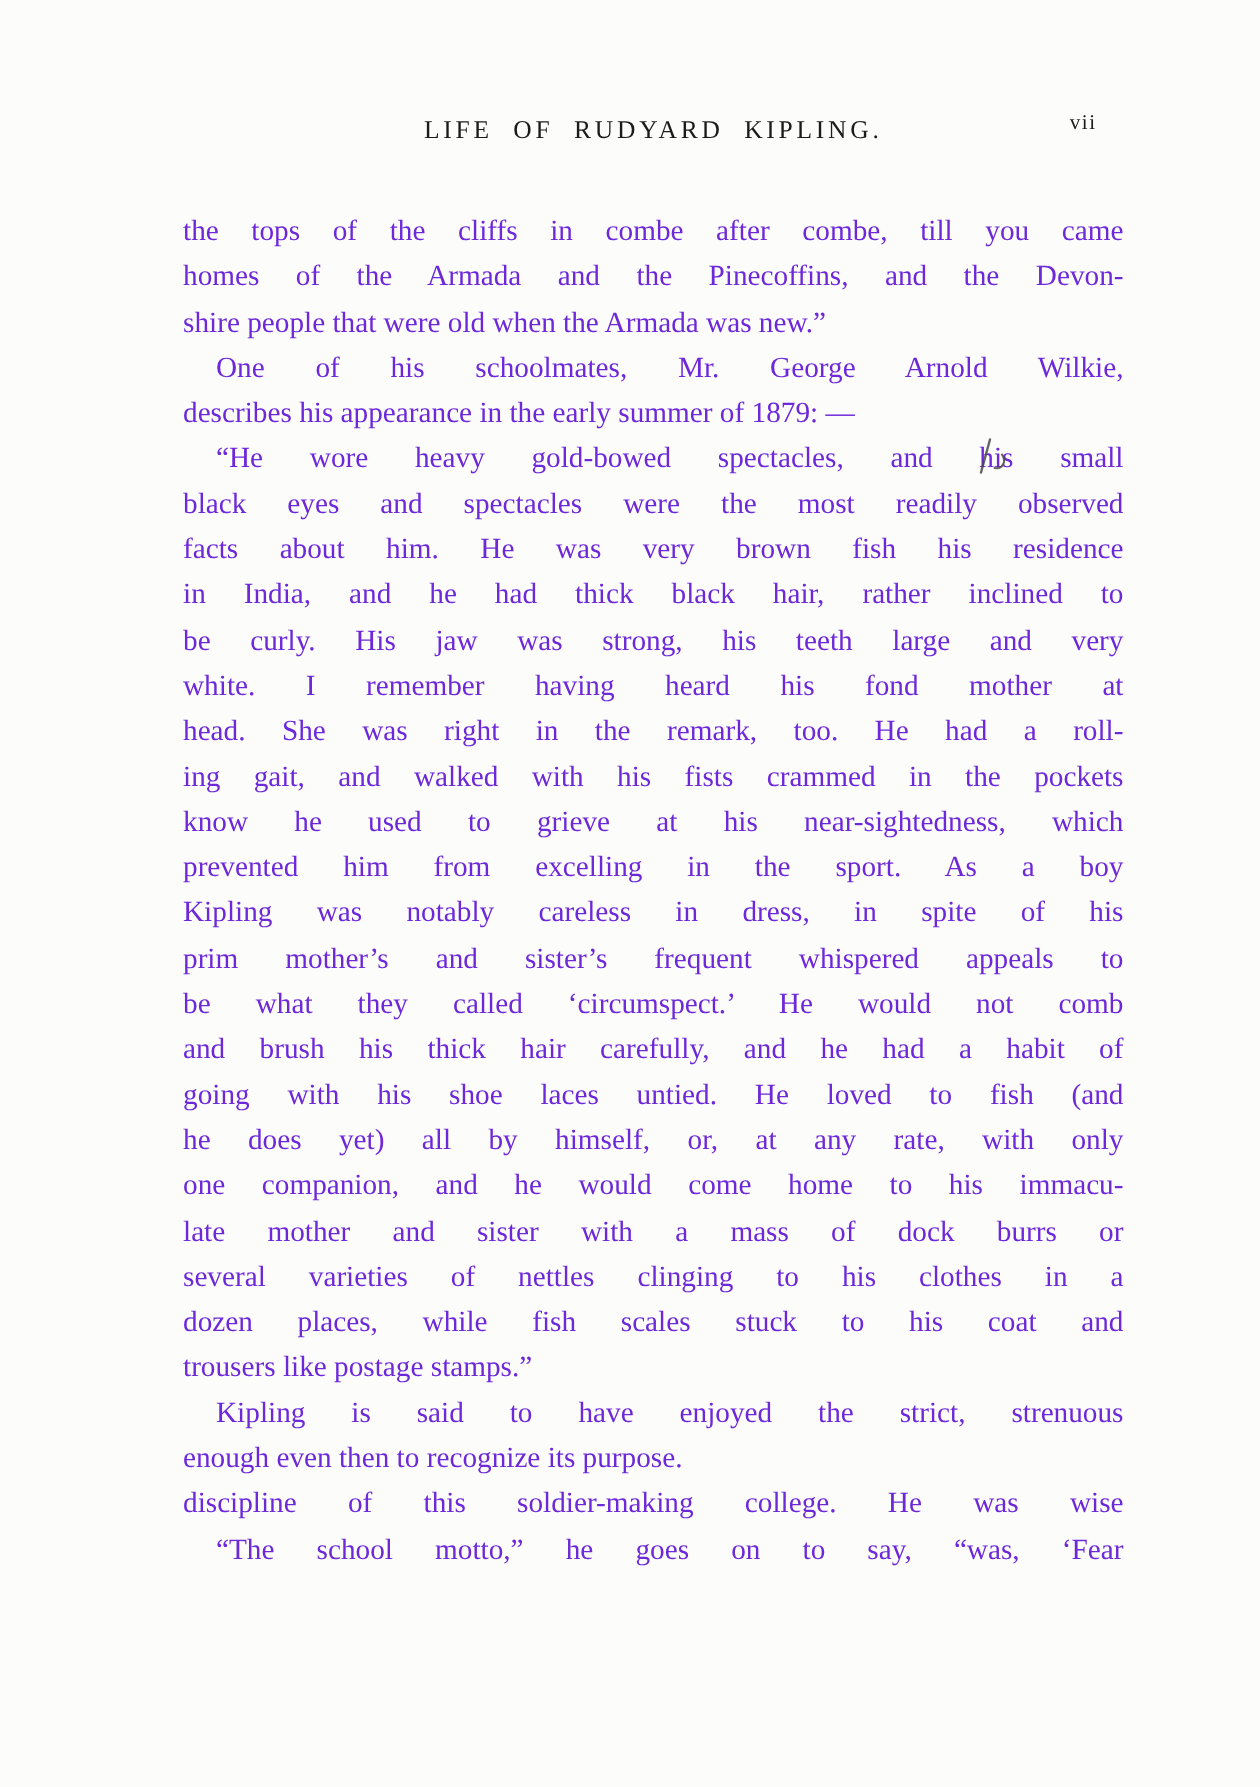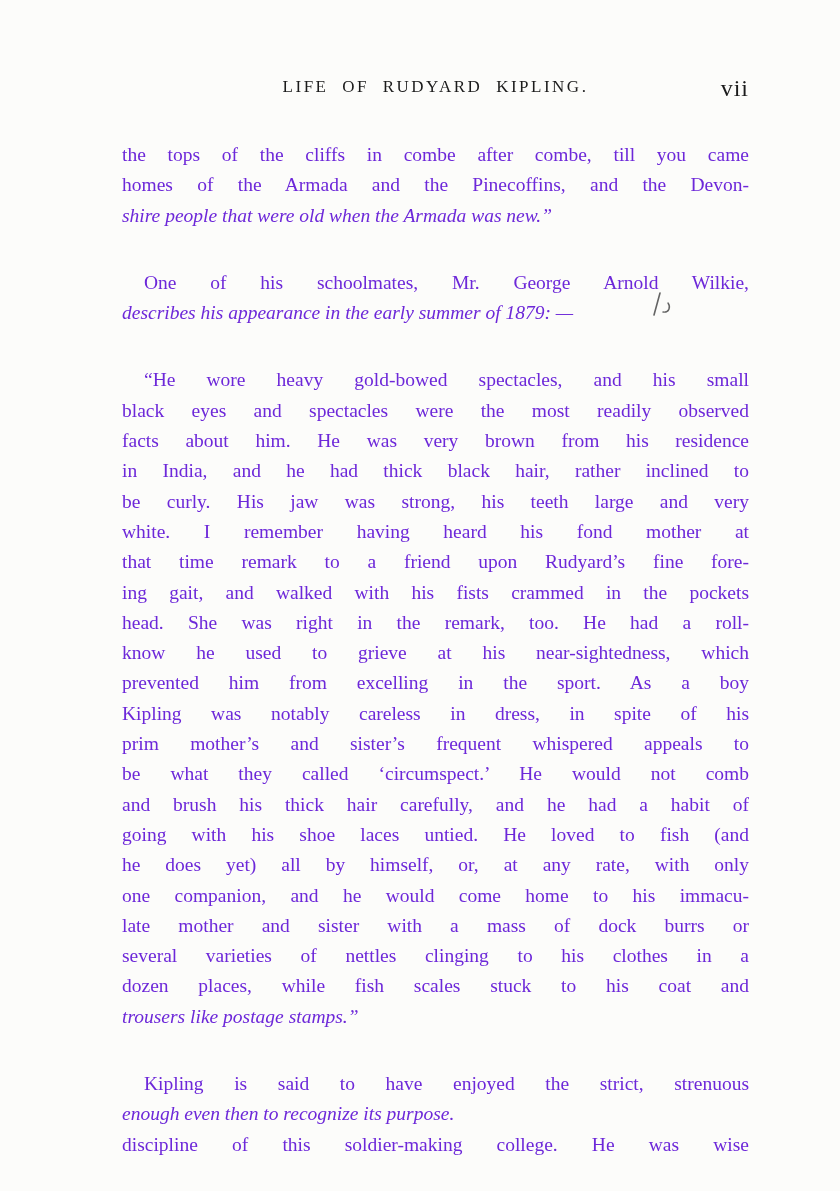--- a/index.html
+++ b/index.html
@@ -24,23 +24,23 @@
     left: 122px;
     width: 627px;
     text-align: center;
     font-size: 17px;
     letter-spacing: 2.5px;
     word-spacing: 7px;
     color: #1b1b1b;
   }
   .folio {
     position: absolute;
-    right: 0;
+    right: 18px;
     top: -2px;
-    font-size: 24px;
+    font-size: 14px;
     letter-spacing: 1px;
     word-spacing: normal;
   }
   .text-block {
     position: absolute;
     top: 140px;
     left: 122px;
     width: 627px;
     font-size: 19.5px;
     line-height: 30.3px;
@@ -50,25 +50,23 @@
     margin: 0;
   }
   .line {
     text-align: justify;
     text-align-last: justify;
     white-space: nowrap;
     white-space: normal;
   }
   .line.para-end {
     text-align-last: left;
-    font-style: italic;
   }
   .line.indent {
     text-indent: 22px;
-    margin-top: 37px;
   }
   .pencil-mark {
     position: absolute;
     left: 650px;
     top: 291px;
     width: 30px;
     height: 32px;
     opacity: 0.85;
     pointer-events: none;
   }
@@ -89,27 +87,26 @@
         <div class="line">homes of the Armada and the Pinecoffins, and the Devon-</div>
         <div class="line para-end">shire people that were old when the Armada was new.”</div>
       </div>
       <div class="paragraph">
         <div class="line indent">One of his schoolmates, Mr. George Arnold Wilkie,</div>
         <div class="line para-end">describes his appearance in the early summer of 1879: —</div>
       </div>
       <div class="paragraph">
         <div class="line indent">“He wore heavy gold-bowed spectacles, and his small</div>
         <div class="line">black eyes and spectacles were the most readily observed</div>
-        <div class="line">facts about him.  He was very brown from his residence</div>
+        <div class="line">facts about him.  He was very brown fish his residence</div>
         <div class="line">in India, and he had thick black hair, rather inclined to</div>
         <div class="line">be curly.  His jaw was strong, his teeth large and very</div>
         <div class="line">white.  I remember having heard his fond mother at</div>
-        <div class="line">that time remark to a friend upon Rudyard’s fine fore-</div>
+        <div class="line">head.  She was right in the remark, too.  He had a roll-</div>
         <div class="line">ing gait, and walked with his fists crammed in the pockets</div>
-        <div class="line">head.  She was right in the remark, too.  He had a roll-</div>
         <div class="line">know he used to grieve at his near-sightedness, which</div>
         <div class="line">prevented him from excelling in the sport.  As a boy</div>
         <div class="line">Kipling was notably careless in dress, in spite of his</div>
         <div class="line">prim mother’s and sister’s frequent whispered appeals to</div>
         <div class="line">be what they called ‘circumspect.’  He would not comb</div>
         <div class="line">and brush his thick hair carefully, and he had a habit of</div>
         <div class="line">going with his shoe laces untied.  He loved to fish (and</div>
         <div class="line">he does yet) all by himself, or, at any rate, with only</div>
         <div class="line">one companion, and he would come home to his immacu-</div>
         <div class="line">late mother and sister with a mass of dock burrs or</div>

